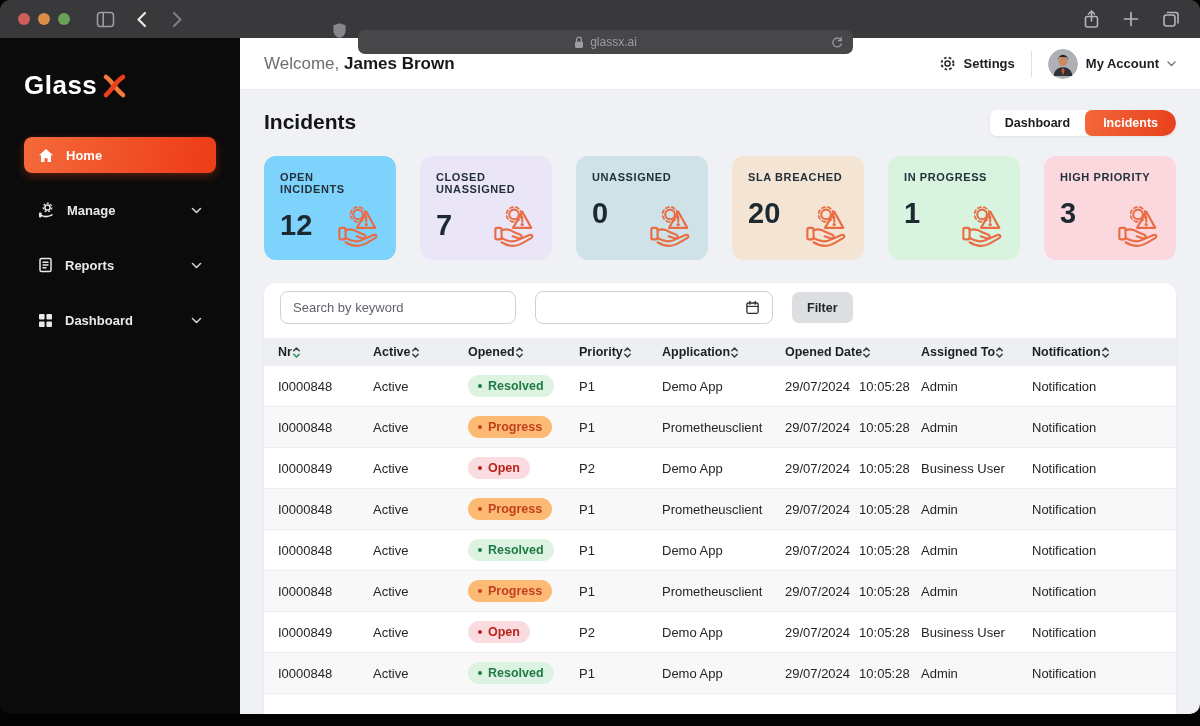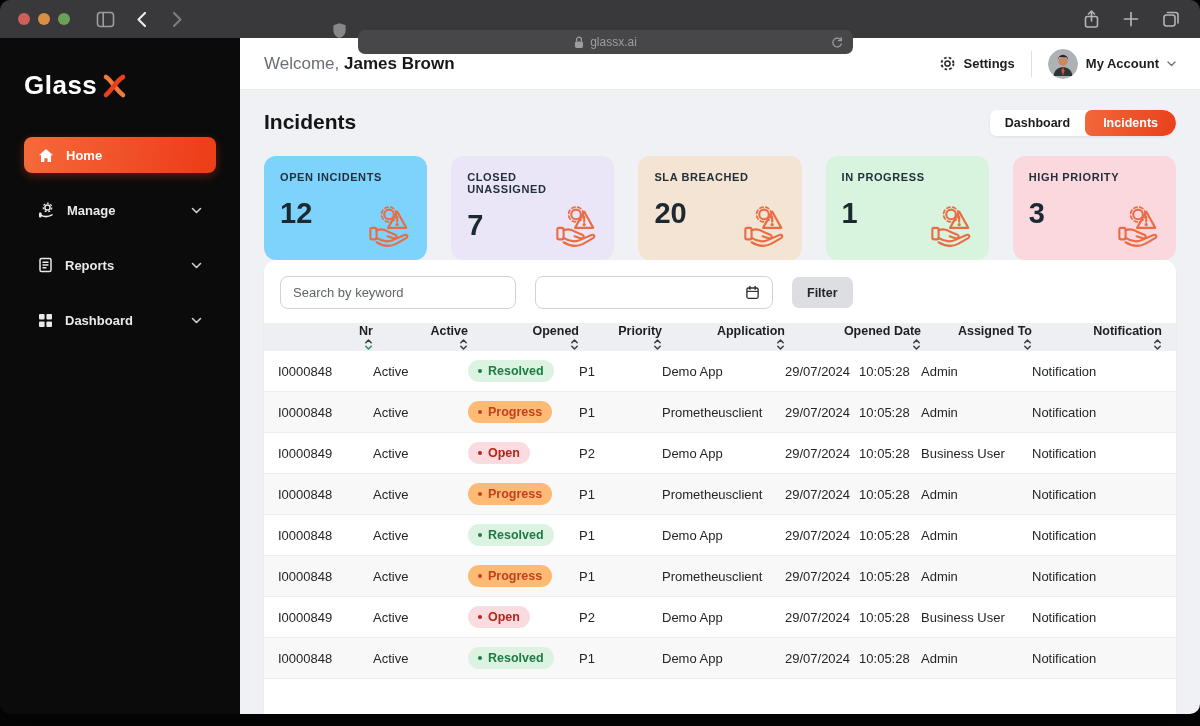--- a/index.html
+++ b/index.html
@@ -61,36 +61,36 @@
              color:#1b1c1e; font-family:inherit; cursor:default; }
   .seg-btn.active { background:linear-gradient(100deg,#f3683a,#e8401d);
                     color:#fff; border-radius:8px 15px 15px 8px; padding:6px 18px; }
 
   .cards { display:flex; gap:24px; margin-top:20px; }
   .card { flex:1; height:104px; border-radius:12px; padding:15px 16px; position:relative; }
   .card-label { font-size:11px; font-weight:700; letter-spacing:.6px; color:#23303a; }
   .card-value { font-size:29px; font-weight:700; color:#1c2930; margin-top:14px; }
   .card-icon { position:absolute; right:14px; bottom:12px; }
 
-  .panel { background:#fff; border-radius:12px 12px 0 0; flex:1;
-           padding-top:16px; box-shadow:0 1px 3px rgba(0,0,0,.05); min-height:0; }
+  .panel { background:#fff; border-radius:12px 12px 0 0; margin-top:23px; flex:1;
+           padding-top:8px; box-shadow:0 1px 3px rgba(0,0,0,.05); min-height:0; }
   .filter-row { display:flex; align-items:center; gap:19px; padding:0 16px 14px; }
   .inp { height:33px; border:1px solid #cfd2d6; border-radius:8px; font-size:13px;
          color:#33363a; padding:0 12px; font-family:inherit; background:#fff; }
   .inp::placeholder { color:#60646a; }
   .search-inp { width:236px; }
   .date-inp { width:238px; display:flex; align-items:center; justify-content:flex-end; }
   .filter-btn { height:31px; padding:0 15px; border:none; border-radius:7px; background:#dcdee1;
                 font-size:12.5px; font-weight:700; color:#232527; font-family:inherit; cursor:default; }
 
   .thead, .trow { display:grid; grid-template-columns:95px 95px 111px 83px 123px 136px 111px 1fr;
                   align-items:center; padding:0 14px; }
   .thead { background:#edeff2; height:28px; }
-  .th { display:flex; align-items:flex-end; gap:0; font-size:12.5px; font-weight:700; color:#1d1f22;
-        background:none; border:none; font-family:inherit; cursor:default; padding:0;flex-direction:column; }
+  .th { display:flex; align-items:center; gap:0; font-size:12.5px; font-weight:700; color:#1d1f22;
+        background:none; border:none; font-family:inherit; cursor:default; padding:0; }
   .sort polyline { fill:none; stroke:#3c3f43; stroke-width:1.7; stroke-linecap:round; stroke-linejoin:round; }
   .sort polyline.green { stroke:#2e8b57; }
   .trow { height:41px; border-bottom:1px solid #ededef; font-size:13px; color:#232527; }
   .trow:nth-child(even) { background:#f8f8f9; }
   .opened { display:flex; gap:9px; }
   .pill { display:inline-flex; align-items:center; gap:6px; padding:4px 10px; border-radius:12px;
           font-size:12.5px; font-weight:600; }
   .pill::before { content:""; width:4px; height:4px; border-radius:50%; background:currentColor; }
   .pill[data-state="Resolved"] { background:#dcf3e2; color:#1f7a45; }
   .pill[data-state="Progress"] { background:#fdba74; color:#c23f1e; }
@@ -295,20 +295,27 @@
                   <use href="#hand-alert"></use>
                 </svg>
             </div>
             <div class="card" style="background: rgb(235, 230, 247);">
               <div class="card-label">CLOSED UNASSIGNED</div>
               <div class="card-value">7</div>
               <svg class="card-icon" width="46" height="46" viewBox="0 0 48 48">
                   <use href="#hand-alert"></use>
                 </svg>
             </div>
+            <div class="card" style="background: rgb(207, 226, 231);">
+              <div class="card-label">UNASSIGNED</div>
+              <div class="card-value">0</div>
+              <svg class="card-icon" width="46" height="46" viewBox="0 0 48 48">
+                  <use href="#hand-alert"></use>
+                </svg>
+            </div>
             <div class="card" style="background: rgb(244, 228, 211);">
               <div class="card-label">SLA BREACHED</div>
               <div class="card-value">20</div>
               <svg class="card-icon" width="46" height="46" viewBox="0 0 48 48">
                   <use href="#hand-alert"></use>
                 </svg>
             </div>
             <div class="card" style="background: rgb(216, 243, 222);">
               <div class="card-label">IN PROGRESS</div>
               <div class="card-value">1</div>

